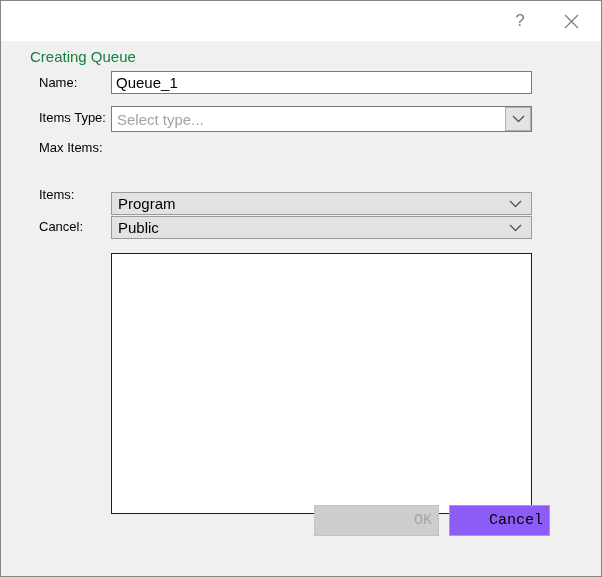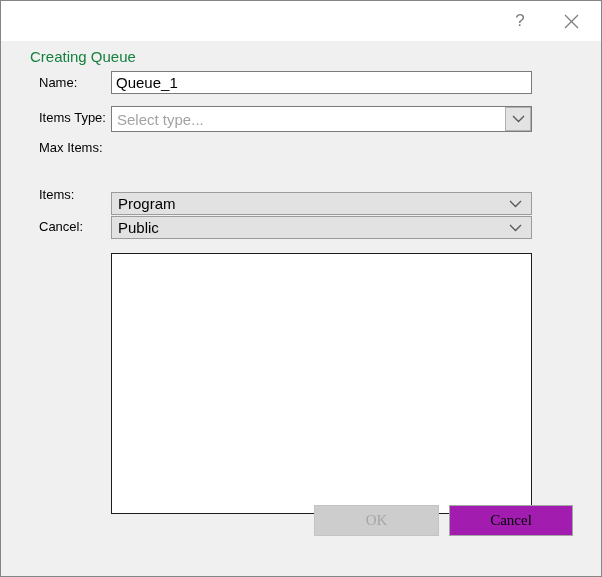--- a/index.html
+++ b/index.html
@@ -74,27 +74,27 @@
   }
   .chev{display:block;}
   
   .list-panel{
     position:absolute;left:110px;top:252px;width:421px;height:261px;box-sizing:border-box;
     background:#ffffff;border:1px solid #1c1c1c;
   }
   
   .btn{
     position:absolute;top:504px;height:31px;box-sizing:border-box;
-    font-family:Liberation Serif, serif;font-size:15px;cursor:default;
+    font-family:Liberation Mono, monospace;font-size:15px;cursor:default;text-align:right;
   }
   .btn-ok{
     left:313px;width:125px;background:#cdcdcd;border:1px solid #c3c3c3;color:#a5a5a5;
   }
   .btn-cancel{
-    left:448px;width:124px;background:#a21caf;border:1px solid #a5a5a5;color:#000;
+    left:448px;width:101px;background:#8b5cf6;border:1px solid #a5a5a5;color:#000;
   }
 </style>
 </head>
 <body>
 
 <div class="window">
 
   <div class="titlebar">
     <span class="title">Creating Queue</span>
     <button class="tb-btn help-btn">

